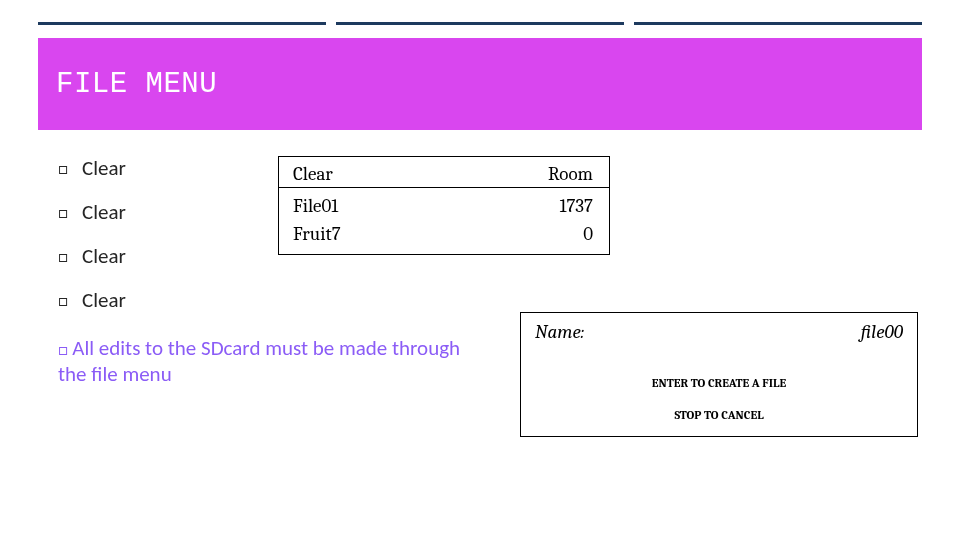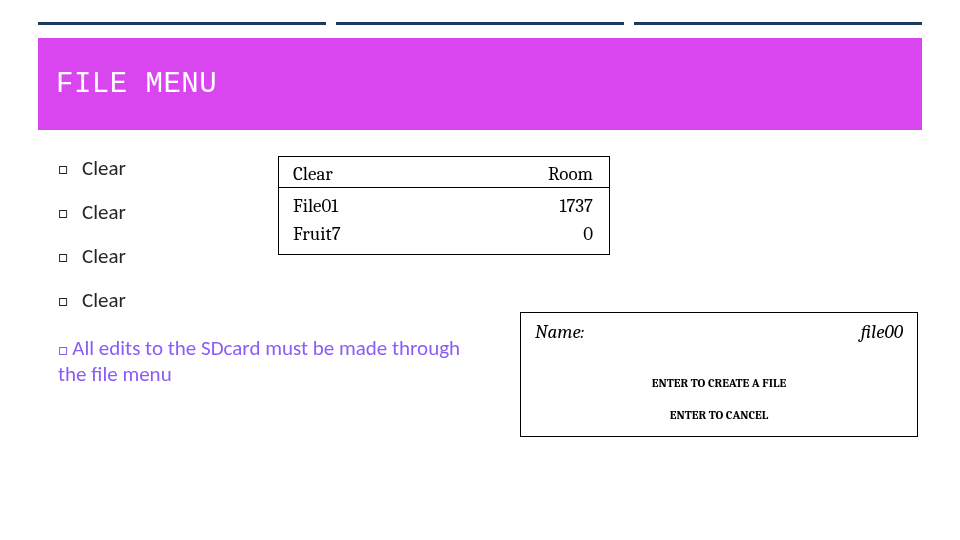--- a/index.html
+++ b/index.html
@@ -177,14 +177,14 @@
     </div>
   </div>
 </div>
 
 <div class="panel2">
   <div class="namerow">
     <span>Name:</span>
     <span>file00</span>
   </div>
   <div class="instr">ENTER TO CREATE A FILE</div>
-  <div class="instr">ENTER TO CANCEL</div>
+  <div class="instr">STOP TO CANCEL</div>
 </div>
 
 </body></html>

